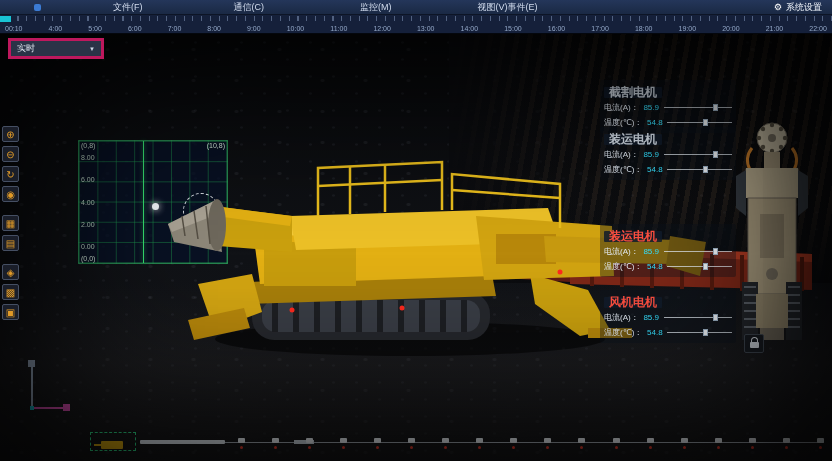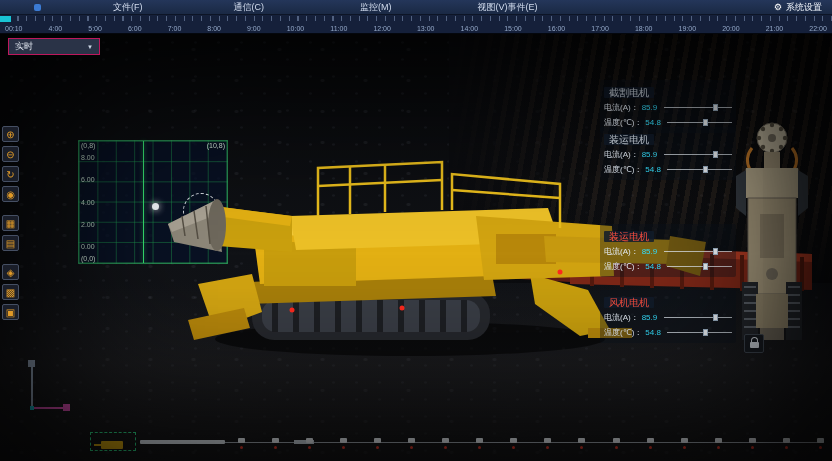--- a/index.html
+++ b/index.html
@@ -36,21 +36,21 @@
     background-size:43px 31px,23px 17px,100% 100%;}
   .strata{position:absolute;right:0;top:0;width:46%;height:58%;
     background:repeating-linear-gradient(100deg,rgba(96,70,44,.22) 0 5px,rgba(8,6,4,.28) 5px 13px);}
   .strata::after{content:"";position:absolute;inset:0;
     background:linear-gradient(90deg,#0b0c0f 0%,rgba(11,12,15,0) 45%),linear-gradient(0deg,#0b0c0f 0%,rgba(11,12,15,0) 35%);}
   .floorglow{position:absolute;left:0;right:0;bottom:0;height:42%;
     background:linear-gradient(180deg,rgba(46,44,42,0) 0%,rgba(64,60,56,.18) 45%,rgba(22,20,18,.4) 100%);}
   .vignette{position:absolute;inset:0;box-shadow:inset 0 0 140px 50px rgba(0,0,0,.85);pointer-events:none;z-index:9;}
 
   
-  .mode{position:absolute;left:8px;top:4px;width:78px;height:15px;background:#2a3347;border:1px solid #be185d;
+  .mode{position:absolute;left:8px;top:4px;width:78px;height:15px;background:#2a3347;border:3px solid #be185d;
     color:#e8eef7;font-size:9px;display:flex;align-items:center;justify-content:space-between;padding:0 6px;z-index:12;cursor:pointer;}
   .caret{font-size:6px;color:#cdd7e6;}
 
   
   .toolbar{position:absolute;left:2px;top:92px;display:flex;flex-direction:column;gap:4px;z-index:12;}
   .tbtn{width:17px;height:16px;background:rgba(28,33,44,.92);border:1px solid #454f63;border-radius:2px;
     color:#e09a28;font-size:10px;line-height:13px;text-align:center;padding:0;cursor:pointer;}
   .tbtn:nth-child(5){margin-top:9px;}
   .tbtn:nth-child(7){margin-top:9px;}
 
@@ -64,23 +64,23 @@
   .raxis{position:absolute;left:2px;top:13px;bottom:13px;display:flex;flex-direction:column;justify-content:space-between;font-size:7px;color:#bcd4c4;}
   .rline{position:absolute;left:64px;top:0;bottom:0;width:1px;background:#35e06e;box-shadow:0 0 4px rgba(53,224,110,.8);}
   .rdot{position:absolute;left:73px;top:62px;width:7px;height:7px;border-radius:50%;background:#f2f6fa;box-shadow:0 0 7px rgba(255,255,255,.95);z-index:6;}
   .rcircle{position:absolute;left:104px;top:52px;width:34px;height:34px;border:1px dashed rgba(240,245,250,.9);border-radius:50%;z-index:6;}
 
   
   .machine{position:absolute;left:140px;top:90px;width:680px;height:240px;z-index:4;}
 
   
   .motor-panel{position:absolute;left:600px;width:128px;padding:2px 4px 3px;background:rgba(10,18,30,.38);border-radius:2px;z-index:8;}
-  .motor-name{font-size:10px;color:#d7e0ea;background:rgba(18,28,44,.85);display:inline-block;padding:0 5px;line-height:11px;border-radius:1px;margin-bottom:2px;}
+  .motor-name{font-size:12px;color:#d7e0ea;background:rgba(18,28,44,.85);display:inline-block;padding:0 5px;line-height:11px;border-radius:1px;margin-bottom:2px;font-weight:bold;}
   .motor-panel.alert .motor-name{color:#ff5040;}
-  .motor-row{display:flex;align-items:center;gap:3px;height:15px;font-size:8px;}
+  .motor-row{display:flex;align-items:center;gap:3px;height:15px;font-size:8px;text-align:center;}
   .mlabel{color:#e4ebf4;white-space:nowrap;}
   .mvalue{color:#35e0ff;min-width:19px;}
   .slider{position:relative;flex:1;height:9px;--pct:70%;cursor:pointer;}
   .slider::before{content:"";position:absolute;left:0;right:0;top:4px;height:1px;background:rgba(230,238,246,.75);}
   .handle{position:absolute;top:1px;left:var(--pct);width:5px;height:7px;background:#f2f6fa;border:1px solid #9fb4c8;box-sizing:border-box;}
 
   
   .schematic{position:absolute;left:734px;top:80px;width:76px;height:232px;z-index:8;}
   .lockbtn{position:absolute;left:744px;top:300px;width:18px;height:17px;background:#171b21;border:1px solid #3e4document;border:1px solid #3e4650;border-radius:2px;z-index:8;cursor:pointer;}
   .shackle{width:7px;height:5px;border:1.5px solid #cfd5dc;border-bottom:none;border-radius:4px 4px 0 0;margin:2px auto 0;box-sizing:border-box;}

